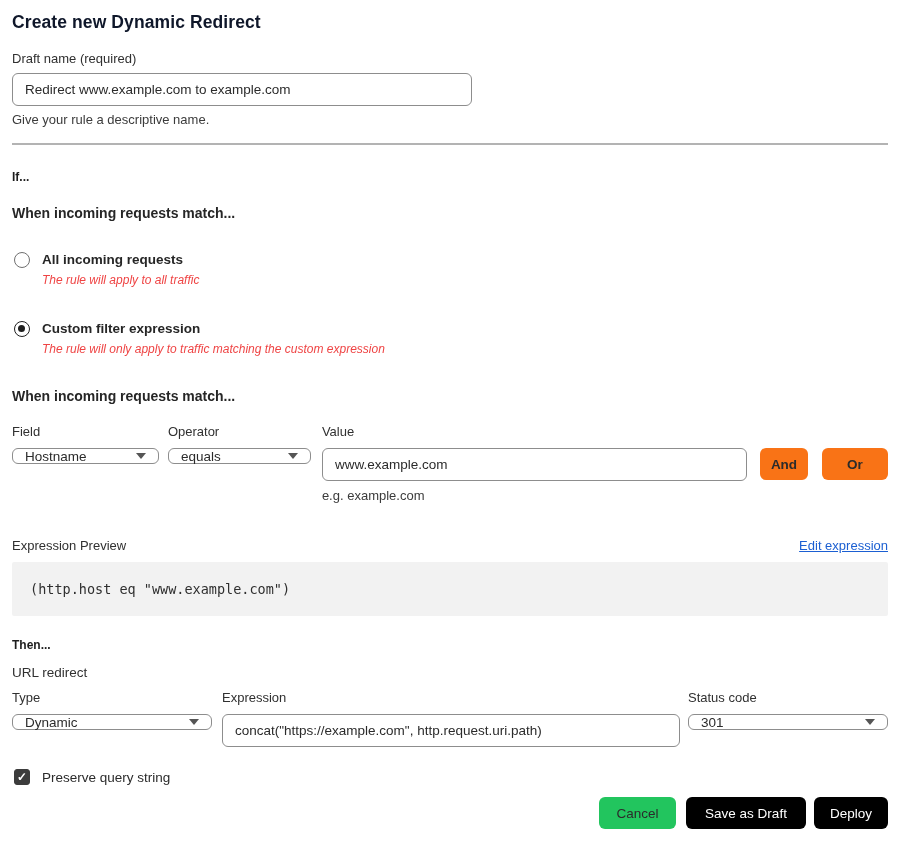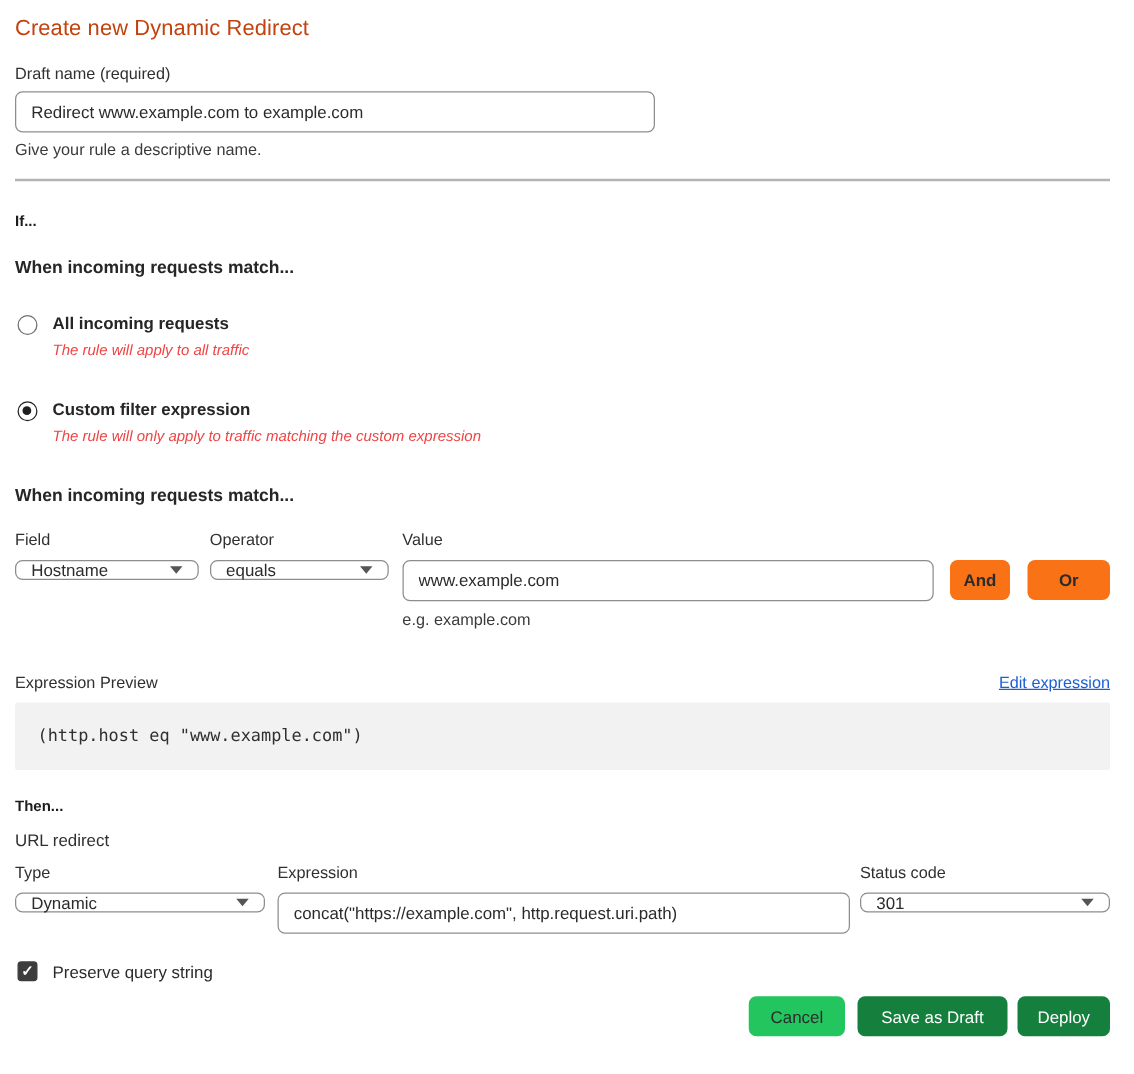--- a/index.html
+++ b/index.html
@@ -11,21 +11,21 @@
     height: 859px;
     overflow: hidden;
   }
   .page {
     width: 907px;
     height: 859px;
     padding: 12px 19px 14px 12px;
   }
 
   
-  .page-title { font-size: 17.5px; font-weight: normal; color: #c2410c; letter-spacing: .1px; }
+  .page-title { font-size: 17.5px; font-weight: bold; color: #0f172a; letter-spacing: .1px; }
   .h2 { font-size: 12px; font-weight: bold; color: #1d1d1d; }
   .h3 { font-size: 14px; font-weight: bold; color: #262626; }
 
   
   .field-label { font-size: 13px; color: #303030; display: block; }
   .help-text { font-size: 13px; color: #3b3b3b; }
 
   
   .text-input, .select {
     border: 1px solid #8d8d8d;
@@ -51,21 +51,21 @@
     width: 0; height: 0;
     border-left: 5px solid transparent;
     border-right: 5px solid transparent;
     border-top: 6px solid #555;
     margin-left: 8px;
     flex: 0 0 auto;
   }
 
   
   .rule-name-label { margin-top: 18px; }
-  .rule-name-input { margin-top: 7px; width: 512px; }
+  .rule-name-input { margin-top: 7px; width: 460px; }
   .rule-name-help { margin-top: 6px; }
   .divider { margin-top: 16px; border-bottom: 2px solid #b3b3b3; }
 
   
   .if-heading { margin-top: 25px; }
   .match-heading { margin-top: 21px; }
   .radio-group { margin-top: 29px; }
   .radio-option { display: flex; margin-bottom: 32px; }
   .radio-circle {
     width: 16px; height: 16px;
@@ -158,21 +158,21 @@
     justify-content: center;
   }
   .checkbox.checked { background: #3c3c3c; border-color: #3c3c3c; }
   .checkbox .check-glyph { display: none; color: #fff; font-size: 12px; font-weight: bold; line-height: 1; }
   .checkbox.checked .check-glyph { display: block; }
   .preserve-label { margin-left: 12px; font-size: 13.5px; color: #2b2b2b; }
 
   
   .footer { margin-top: 12px; display: flex; justify-content: flex-end; align-items: center; }
   .cancel-btn { background: #22c55e; color: #2b2b2b; padding: 0 15px; min-width: 77px; }
-  .btn-blue { background: #15803d; color: #ffffff; }
+  .btn-blue { background: #000000; color: #ffffff; }
   .save-draft-btn { margin-left: 10px; padding: 0 15px; min-width: 120px; }
   .deploy-btn { margin-left: 8px; padding: 0 15px; min-width: 74px; }
 </style>
 </head>
 <body>
 
 <div class="page">
 
   <h1 class="page-title">Create new Dynamic Redirect</h1>
 

